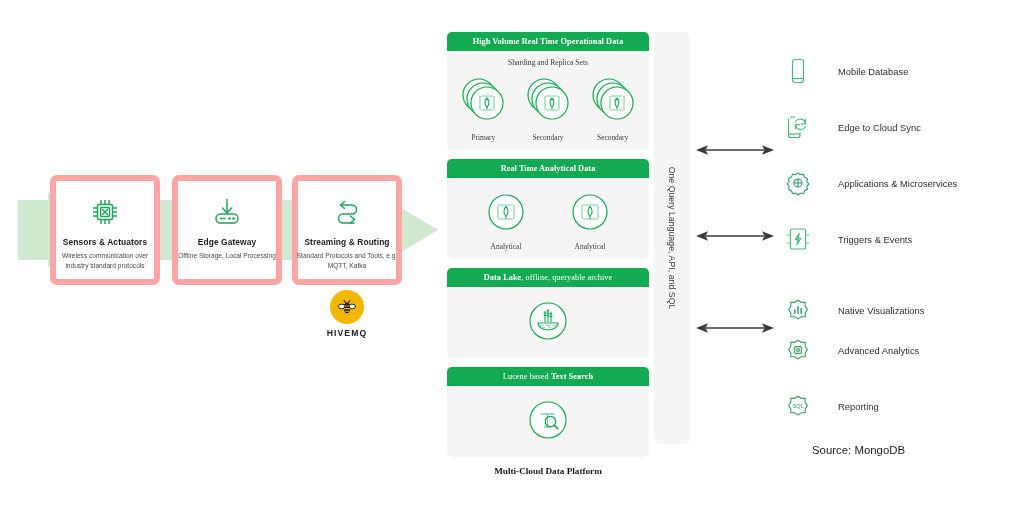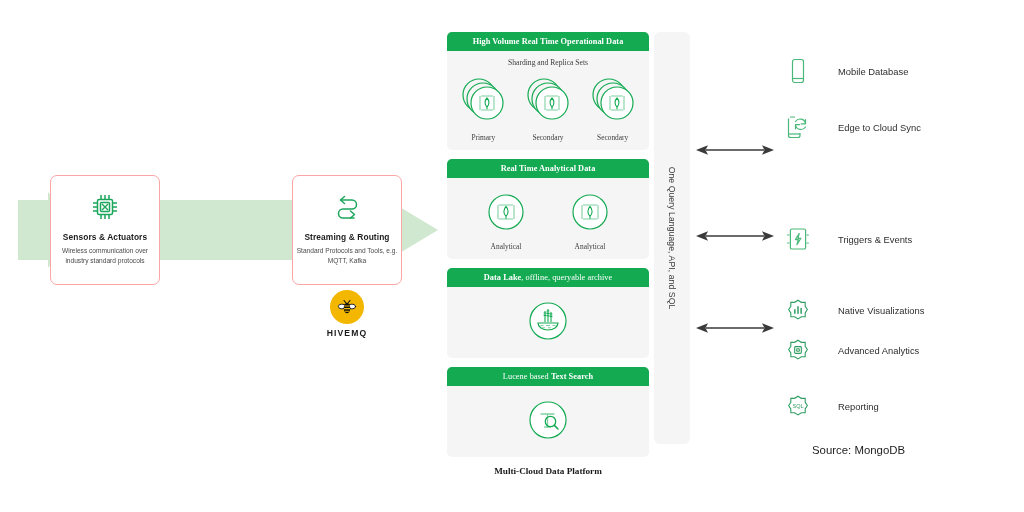--- a/index.html
+++ b/index.html
@@ -10,21 +10,21 @@
     position:relative;
     overflow:hidden;
     color:#333;
   }
   .stage{position:absolute;left:0;top:0;width:1024px;height:512px;}
 
   
   .flow-arrow{position:absolute;left:18px;top:192px;width:420px;height:76px;}
   .edge-card{
     position:absolute;top:175px;width:110px;height:110px;
-    background:#ffffff;border:1px solid #fca5a5;border-radius:7px;
+    background:#ffffff;border:6px solid #fca5a5;border-radius:7px;
     box-sizing:border-box;
     display:flex;flex-direction:column;align-items:center;
     padding-top:11px;
   }
   .edge-card.c1{left:50px;}
   .edge-card.c2{left:172px;}
   .edge-card.c3{left:292px;}
   .edge-icon{height:40px;display:flex;align-items:center;justify-content:center;}
   .edge-title{
     font-size:8.4px;font-weight:bold;color:#1c1c1c;margin-top:5px;text-align:center;
@@ -109,20 +109,34 @@
         <rect x="11.5" y="11.5" width="9" height="9" rx="1"></rect>
         <path d="M13 13 L19 19 M19 13 L13 19" stroke-width="1.4"></path>
         <path d="M12 8.5 V4 M16 8.5 V4 M20 8.5 V4 M12 23.5 V28 M16 23.5 V28 M20 23.5 V28"></path>
         <path d="M8.5 12 H4 M8.5 16 H4 M8.5 20 H4 M23.5 12 H28 M23.5 16 H28 M23.5 20 H28"></path>
       </svg>
     </div>
     <div class="edge-title">Sensors &amp; Actuators</div>
     <div class="edge-sub">Wireless communication over industry standard protocols</div>
   </div>
 
+  <div class="edge-card c2">
+    <div class="edge-icon">
+      <svg width="34" height="32" viewBox="0 0 34 32" fill="none" stroke="#1ea55c" stroke-width="1.5">
+        <path d="M17 3 V16"></path>
+        <path d="M12.5 12 L17 17 L21.5 12" stroke-linecap="round" stroke-linejoin="round"></path>
+        <rect x="6" y="18" width="22" height="9" rx="4.5"></rect>
+        <path d="M10.5 22.5 H15" stroke-linecap="round"></path>
+        <circle cx="19.5" cy="22.5" r="1.3" fill="#1ea55c" stroke="none"></circle>
+        <circle cx="23.5" cy="22.5" r="1.3" fill="#1ea55c" stroke="none"></circle>
+      </svg>
+    </div>
+    <div class="edge-title">Edge Gateway</div>
+    <div class="edge-sub">Offline Storage, Local Processing</div>
+  </div>
 
   <div class="edge-card c3">
     <div class="edge-icon">
       <svg width="32" height="32" viewBox="0 0 32 32" fill="none" stroke="#1ea55c" stroke-width="1.5" stroke-linecap="round" stroke-linejoin="round">
         <path d="M10 9 H21 a4.5 4.5 0 0 1 0 9 H12 a4.5 4.5 0 0 0 0 9 H23"></path>
         <path d="M13.5 5.5 L9.5 9 L13.5 12.5"></path>
         <path d="M19.5 23.5 L23.5 27 L19.5 30.5" transform="translate(0,-3.5)"></path>
       </svg>
     </div>
     <div class="edge-title">Streaming &amp; Routing</div>
@@ -302,20 +316,30 @@
         <path d="M2.5 20 H14"></path>
         <path d="M19.5 9.5 a5.5 5.5 0 0 0 -10 -2" stroke-linecap="round"></path>
         <path d="M9.5 11 a5.5 5.5 0 0 0 10 2" stroke-linecap="round"></path>
         <path d="M19.5 5.5 V9.8 H15.3" stroke-linecap="round" stroke-linejoin="round"></path>
         <path d="M9.5 14.8 V10.7 H13.7" stroke-linecap="round" stroke-linejoin="round"></path>
       </svg>
     </div>
     <div class="cap-label">Edge to Cloud Sync</div>
   </div>
 
+  <div class="cap" style="top:170px;">
+    <div class="cap-icon">
+      <svg width="26" height="26" viewBox="0 0 26 26" fill="none" stroke="#2f9e63" stroke-width="1.2">
+        <path d="M13 2 l2.6 2.1 3.3 -0.6 1.3 3.1 3 1.5 -0.6 3.3 2.1 2.6 -2.1 2.6 0.6 3.3 -3 1.5 -1.3 3.1 -3.3 -0.6 -2.6 2.1 -2.6 -2.1 -3.3 0.6 -1.3 -3.1 -3 -1.5 0.6 -3.3 -2.1 -2.6 2.1 -2.6 -0.6 -3.3 3 -1.5 1.3 -3.1 3.3 0.6 Z"></path>
+        <circle cx="13" cy="13" r="4.4"></circle>
+        <path d="M13 8.6 V17.4 M8.6 13 H17.4"></path>
+      </svg>
+    </div>
+    <div class="cap-label">Applications &amp; Microservices</div>
+  </div>
 
   <div class="cap" style="top:226px;">
     <div class="cap-icon">
       <svg width="24" height="26" viewBox="0 0 24 26" fill="none" stroke="#4ab878" stroke-width="1.2">
         <path d="M6 3 H18 a1.6 1.6 0 0 1 1.6 1.6 V21.4 A1.6 1.6 0 0 1 18 23 H6 a1.6 1.6 0 0 1 -1.6 -1.6 V4.6 A1.6 1.6 0 0 1 6 3 Z"></path>
         <path d="M3 9 H1.6 M3 17 H1.6 M21 9 H22.4 M21 17 H22.4" stroke-linecap="round"></path>
         <path d="M13.2 7.5 L9.4 13.6 h2.9 l-1.4 5 4 -6.3 h-3 Z" stroke-linejoin="round"></path>
       </svg>
     </div>
     <div class="cap-label">Triggers &amp; Events</div>

